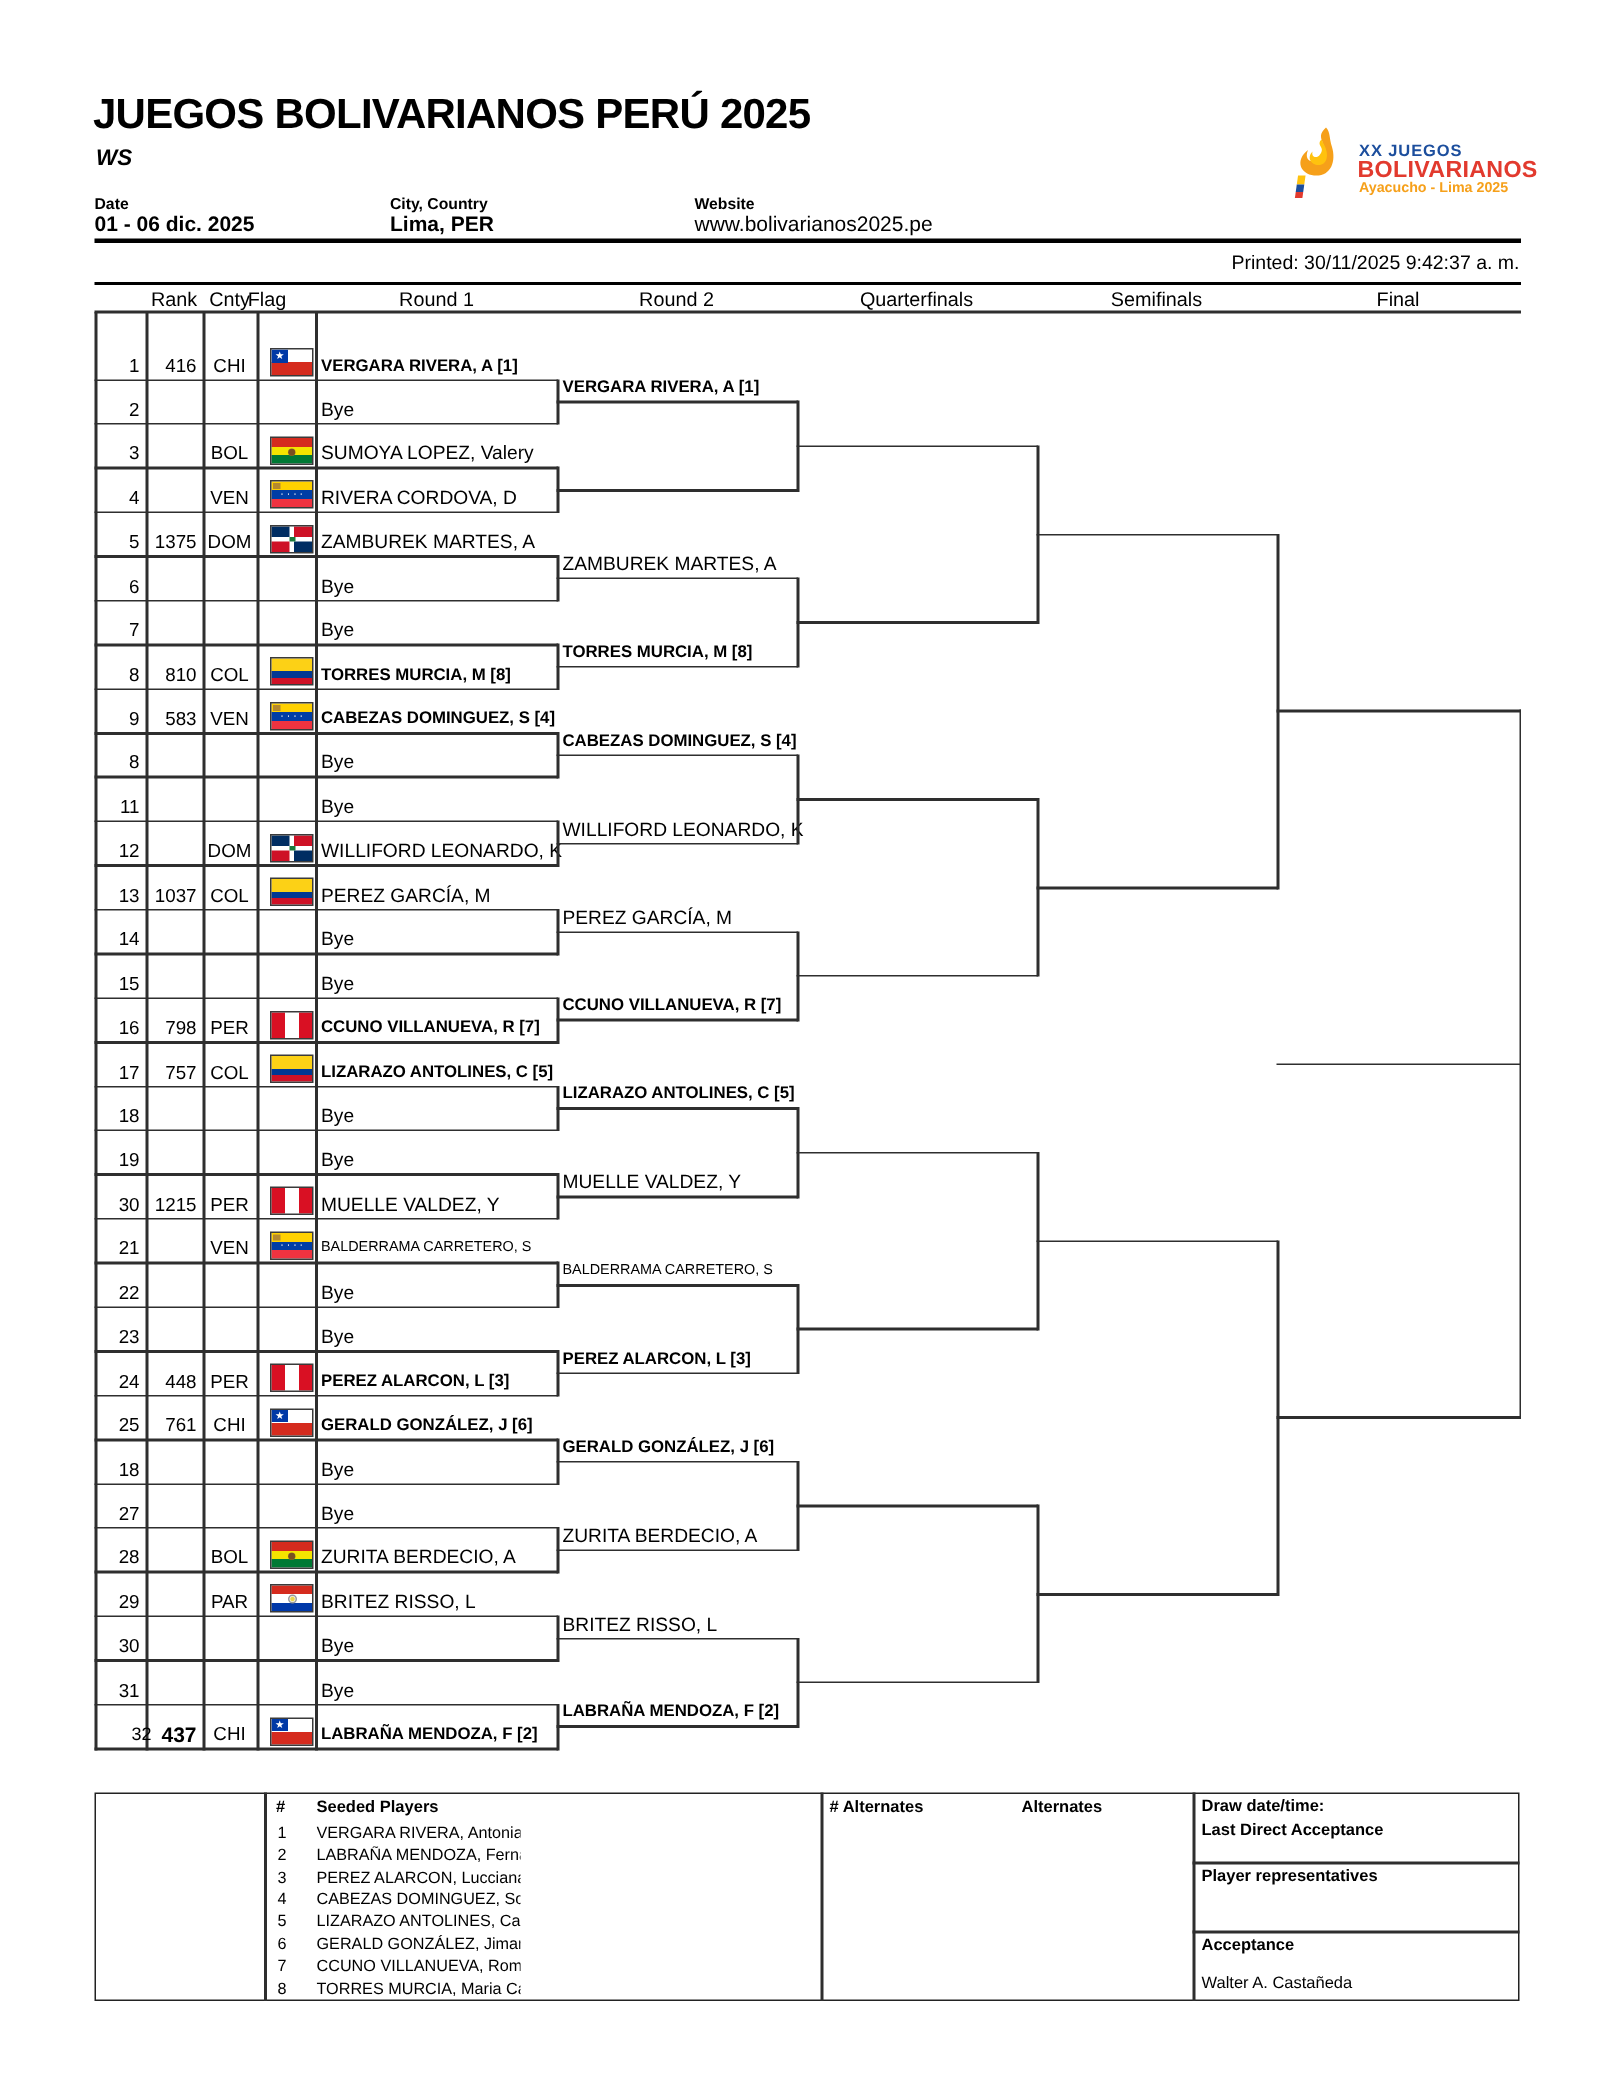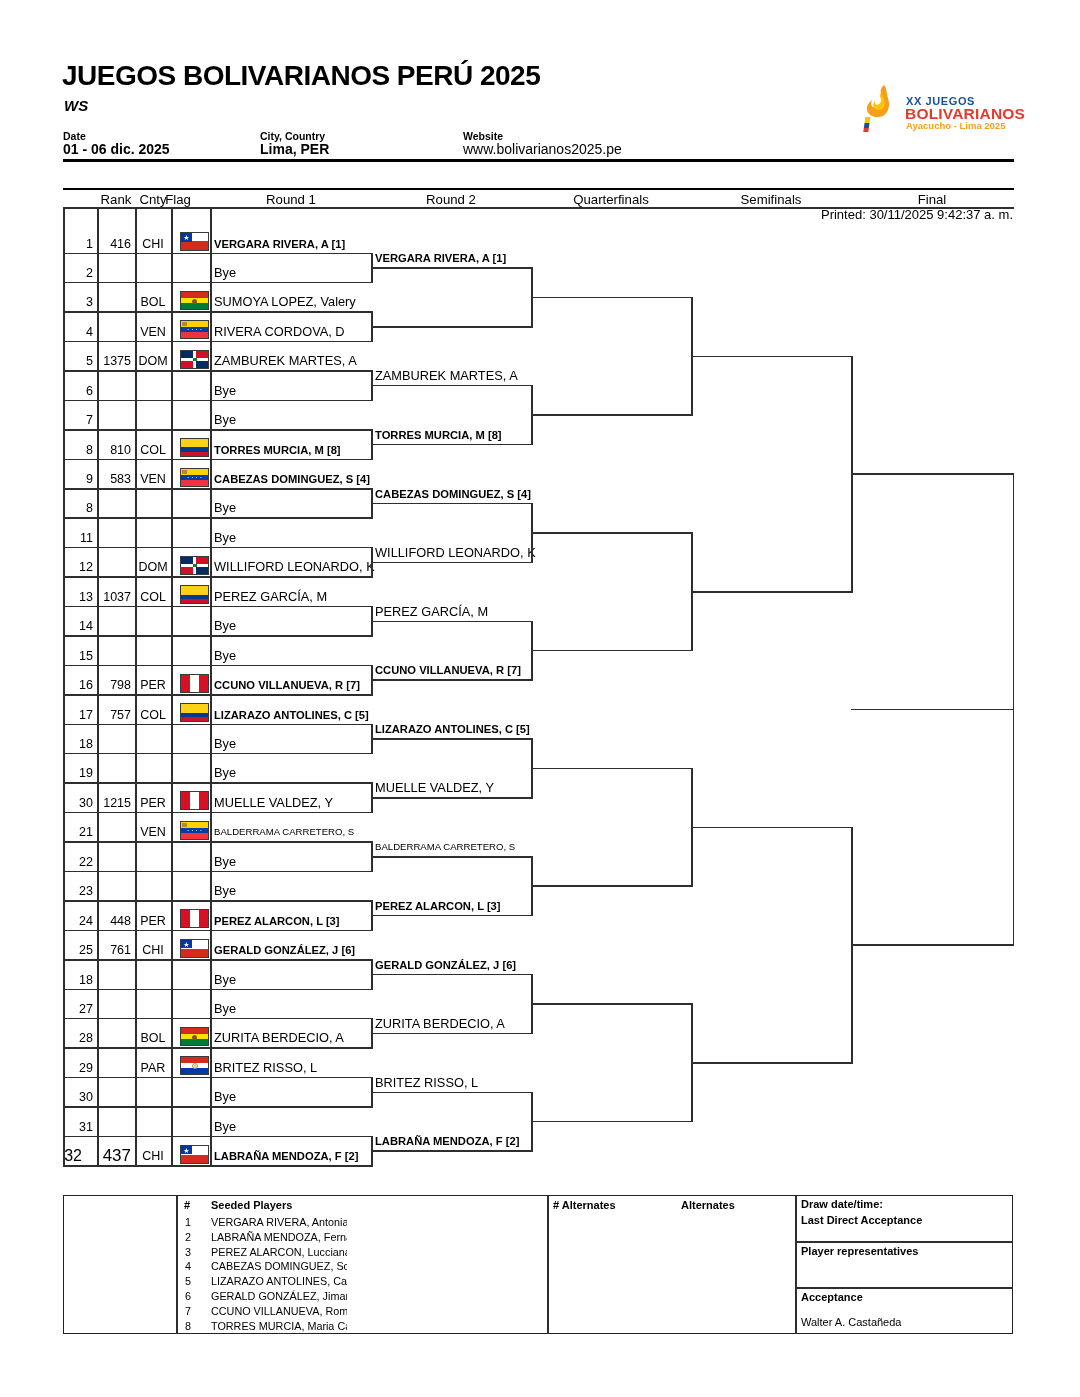--- a/index.html
+++ b/index.html
@@ -56,21 +56,21 @@
     <rect x="10" y="39" width="5" height="5" fill="#1c4e9d" transform="skewX(-8)"></rect>
     <rect x="10" y="44" width="5" height="4" fill="#e23a2e" transform="skewX(-8)"></rect>
   </svg>
   <div class="txt" style="left:46px;top:11px;font-size:11px;font-weight:700;color:#1c4e9d;letter-spacing:0.6px;">XX JUEGOS</div>
   <div class="txt" style="left:45px;top:21px;font-size:15.5px;font-weight:700;color:#e23a2e;letter-spacing:0.2px;">BOLIVARIANOS</div>
   <div class="txt" style="left:46px;top:36px;font-size:9.5px;font-weight:700;color:#f6a01a;">Ayacucho - Lima 2025</div>
 </div>
 
 <div class="hline thick" style="left:63px;top:159px;width:951px;"></div>
 
-<div class="txt right" style="left:600px;top:167px;width:413px;font-size:13px;margin-top:40px;">Printed: 30/11/2025 9:42:37 a. m.</div>
+<div class="txt right" style="left:600px;top:167px;width:413px;font-size:13px;">Printed: 30/11/2025 9:42:37 a. m.</div>
 
 <div class="hline thick" style="left:63px;top:187.5px;width:951px;"></div>
 <div class="hline" style="left:63px;top:207px;width:951px;"></div>
 
 <div id="sheet" class="abs" style="left:0;top:0;width:1080px;height:1397px;">
     <div class="colhead" style="left: 94px; width: 44px;">Rank</div>
     <div class="colhead" style="left: 131px; width: 44px;">Cnty</div>
     <div class="colhead" style="left: 156px; width: 44px;">Flag</div>
     <div class="colhead" style="left: 211px; width: 160px;">Round 1</div>
     <div class="colhead" style="left: 371px; width: 160px;">Round 2</div>
@@ -211,22 +211,22 @@
     <div class="bc center" style="left: 135px; top: 1059.82px; width: 36px; font-size: 12.5px;">PAR</div>
     <div class="flag f-PAR" style="left: 180px; top: 1056.32px;"></div>
     <div class="bc" style="left: 214px; top: 1059.82px;">BRITEZ RISSO, L</div>
     <div class="hline" style="left: 63px; top: 1106.26px; width: 309px;"></div>
     <div class="bc right" style="left: 63px; top: 1089.26px; width: 30px; font-size: 12.5px;">30</div>
     <div class="bc" style="left: 214px; top: 1089.26px;">Bye</div>
     <div class="hline" style="left: 63px; top: 1135.7px; width: 309px;"></div>
     <div class="bc right" style="left: 63px; top: 1118.7px; width: 30px; font-size: 12.5px;">31</div>
     <div class="bc" style="left: 214px; top: 1118.7px;">Bye</div>
     <div class="hline" style="left: 63px; top: 1165.14px; width: 309px;"></div>
-    <div class="bc right" style="left: 52px; top: 1148.14px; width: 30px; font-size: 16px;">32</div>
-    <div class="bc right" style="left: 97px; top: 1148.14px; width: 34px; font-size: 17px;">437</div>
+    <div class="bc right" style="left: 71px; top: 1148.14px; width: 30px; font-size: 12px;">32</div>
+    <div class="bc right" style="left: 97px; top: 1148.14px; width: 34px; font-size: 14px; font-weight: bold;">437</div>
     <div class="bc center" style="left: 135px; top: 1148.14px; width: 36px; font-size: 12.5px;">CHI</div>
     <div class="flag f-CHI" style="left: 180px; top: 1144.64px;"></div>
     <div class="bc seed" style="left: 214px; top: 1148.14px;">LABRAÑA MENDOZA, F [2]</div>
     <div class="vline" style="left: 371px; top: 252.5px; height: 30.94px;"></div>
     <div class="vline" style="left: 371px; top: 311.38px; height: 30.94px;"></div>
     <div class="vline" style="left: 371px; top: 370.26px; height: 30.94px;"></div>
     <div class="vline" style="left: 371px; top: 429.14px; height: 30.94px;"></div>
     <div class="vline" style="left: 371px; top: 488.02px; height: 30.94px;"></div>
     <div class="vline" style="left: 371px; top: 546.9px; height: 30.94px;"></div>
     <div class="vline" style="left: 371px; top: 605.78px; height: 30.94px;"></div>

